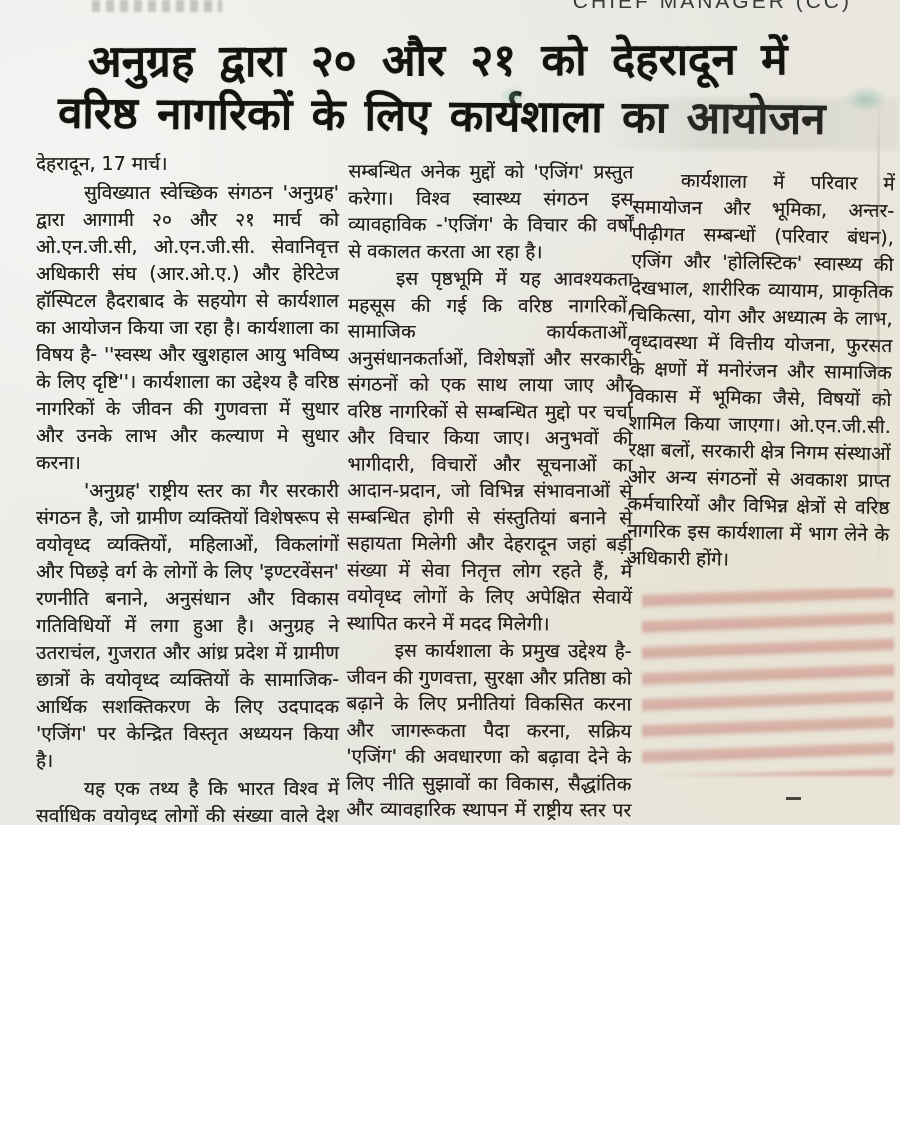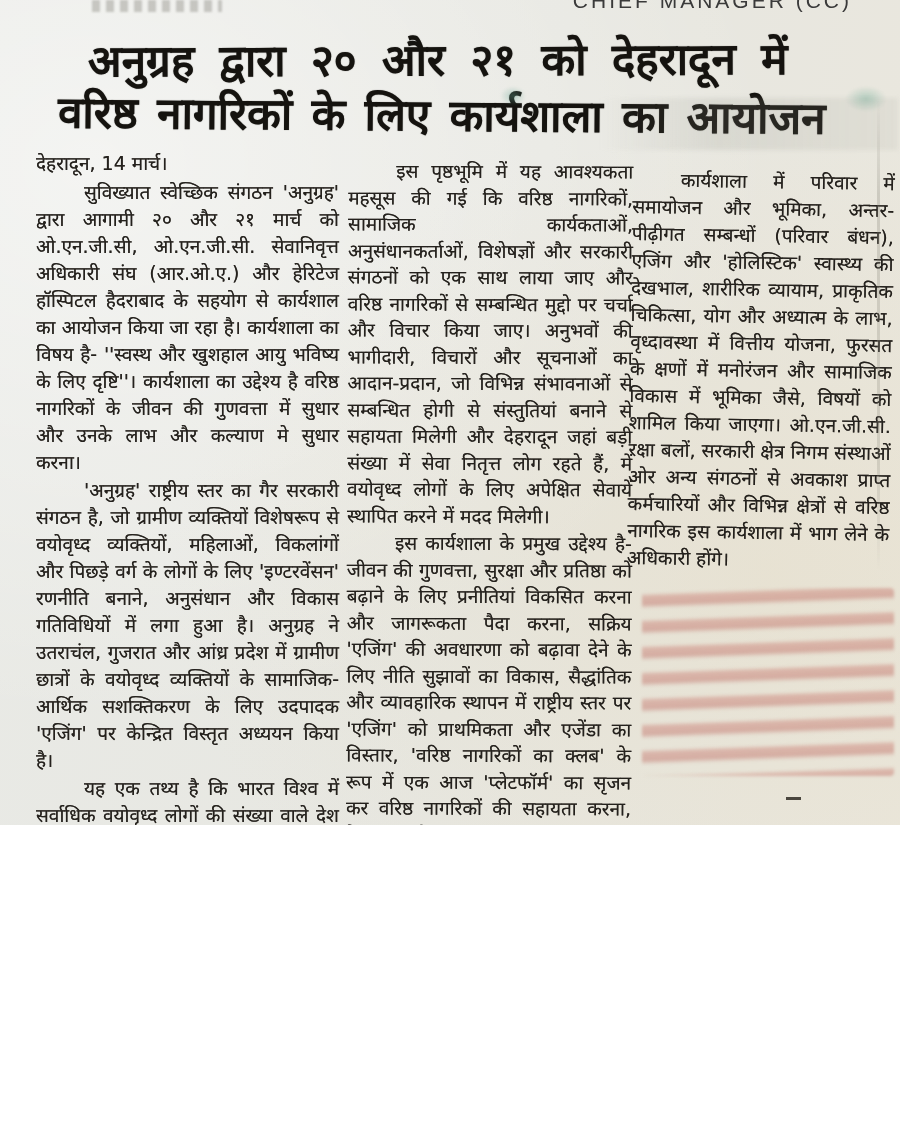--- a/index.html
+++ b/index.html
@@ -102,27 +102,28 @@
   <h1 class="headline">
     <span class="hl1">अनुग्रह द्वारा २० और २१ को देहरादून में</span>
     <span class="hl2">वरिष्ठ नागरिकों के लिए कार्यशाला का आयोजन</span>
   </h1>
 
   <div class="smudge-green-1"></div>
   <div class="smudge-green-2"></div>
   <div class="smudge-gray-headline"></div>
 
   <div class="col col1">
-    <p class="dateline">देहरादून, 14 मार्च।</p>
+    <p class="dateline">देहरादून, 17 मार्च।</p>
     <p class="indent">सुविख्यात स्वेच्छिक संगठन 'अनुग्रह' द्वारा आगामी २० और २१ मार्च को ओ.एन.जी.सी, ओ.एन.जी.सी. सेवानिवृत्त अधिकारी संघ (आर.ओ.ए.) और हेरिटेज हॉस्पिटल हैदराबाद के सहयोग से कार्यशाल का आयोजन किया जा रहा है। कार्यशाला का विषय है- ''स्वस्थ और खुशहाल आयु भविष्य के लिए दृष्टि''। कार्यशाला का उद्देश्य है वरिष्ठ नागरिकों के जीवन की गुणवत्ता में सुधार और उनके लाभ और कल्याण मे सुधार करना।</p>
     <p class="indent">'अनुग्रह' राष्ट्रीय स्तर का गैर सरकारी संगठन है, जो ग्रामीण व्यक्तियों विशेषरूप से वयोवृध्द व्यक्तियों, महिलाओं, विकलांगों और पिछड़े वर्ग के लोगों के लिए 'इण्टरवेंसन' रणनीति बनाने, अनुसंधान और विकास गतिविधियों में लगा हुआ है। अनुग्रह ने उतराचंल, गुजरात और आंध्र प्रदेश में ग्रामीण छात्रों के वयोवृध्द व्यक्तियों के सामाजिक-आर्थिक सशक्तिकरण के लिए उदपादक 'एजिंग' पर केन्द्रित विस्तृत अध्ययन किया है।</p>
     <p class="indent">यह एक तथ्य है कि भारत विश्व में सर्वाधिक वयोवृध्द लोगों की संख्या वाले देश के रूप में उभरेगा। जनसंख्या में वृध्दि और तयोवृध्द लोगों की अपर्याप्त देखभाल ये दो प्रमुख बिन्दु हैं जो समाज में भयंकर समस्या के रूप में प्रस्तुत होगे। स्वास्थ्य, वित्त, मनोभावों और सामाजिक सुरक्षा से</p>
   </div>
 
   <div class="col col2">
+    <p>सम्बन्धित अनेक मुद्दों को 'एजिंग' प्रस्तुत करेगा। विश्व स्वास्थ्य संगठन इस व्यावहाविक -'एजिंग' के विचार की वर्षों से वकालत करता आ रहा है।</p>
     <p class="indent">इस पृष्ठभूमि में यह आवश्यकता महसूस की गई कि वरिष्ठ नागरिकों, सामाजिक कार्यकताओं, अनुसंधानकर्ताओं, विशेषज्ञों और सरकारी संगठनों को एक साथ लाया जाए और वरिष्ठ नागरिकों से सम्बन्धित मुद्दो पर चर्चा और विचार किया जाए। अनुभवों की भागीदारी, विचारों और सूचनाओं का आदान-प्रदान, जो विभिन्न संभावनाओं से सम्बन्धित होगी से संस्तुतियां बनाने से सहायता मिलेगी और देहरादून जहां बड़ी संख्या में सेवा नितृत्त लोग रहते हैं, में वयोवृध्द लोगों के लिए अपेक्षित सेवायें स्थापित करने में मदद मिलेगी।</p>
     <p class="indent">इस कार्यशाला के प्रमुख उद्देश्य है- जीवन की गुणवत्ता, सुरक्षा और प्रतिष्ठा को बढ़ाने के लिए प्रनीतियां विकसित करना और जागरूकता पैदा करना, सक्रिय 'एजिंग' की अवधारणा को बढ़ावा देने के लिए नीति सुझावों का विकास, सैद्धांतिक और व्यावहारिक स्थापन में राष्ट्रीय स्तर पर 'एजिंग' को प्राथमिकता और एजेंडा का विस्तार, 'वरिष्ठ नागरिकों का क्लब' के रूप में एक आज 'प्लेटफॉर्म' का सृजन कर वरिष्ठ नागरिकों की सहायता करना, देहरादून में वरिष्ठ नागरिकों के लिए सुविधायें और सेवायें उपलब्ध कराने के लिए मूल्यांकन की आवश्यकता।</p>
   </div>
 
   <div class="col col3">
     <p class="indent">कार्यशाला में परिवार में समायोजन और भूमिका, अन्तर-पीढ़ीगत सम्बन्धों (परिवार बंधन), एजिंग और 'होलिस्टिक' स्वास्थ्य की देखभाल, शारीरिक व्यायाम, प्राकृतिक चिकित्सा, योग और अध्यात्म के लाभ, वृध्दावस्था में वित्तीय योजना, फुरसत के क्षणों में मनोरंजन और सामाजिक विकास में भूमिका जैसे, विषयों को शामिल किया जाएगा। ओ.एन.जी.सी. रक्षा बलों, सरकारी क्षेत्र निगम संस्थाओं ओर अन्य संगठनों से अवकाश प्राप्त कर्मचारियों और विभिन्न क्षेत्रों से वरिष्ठ नागरिक इस कार्यशाला में भाग लेने के अधिकारी होंगे।</p>
   </div>
 
   <div class="bleed-ink"></div>
   <div class="crease"></div>

